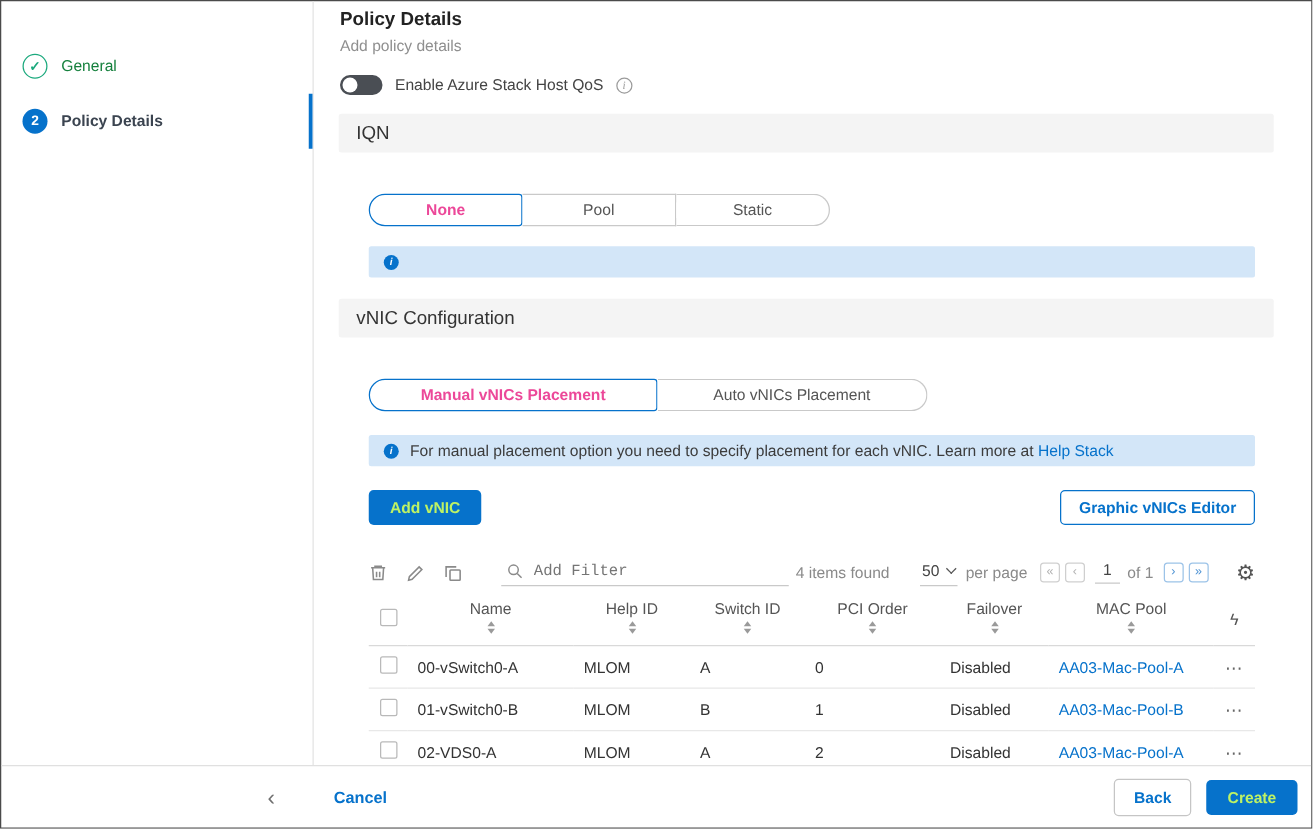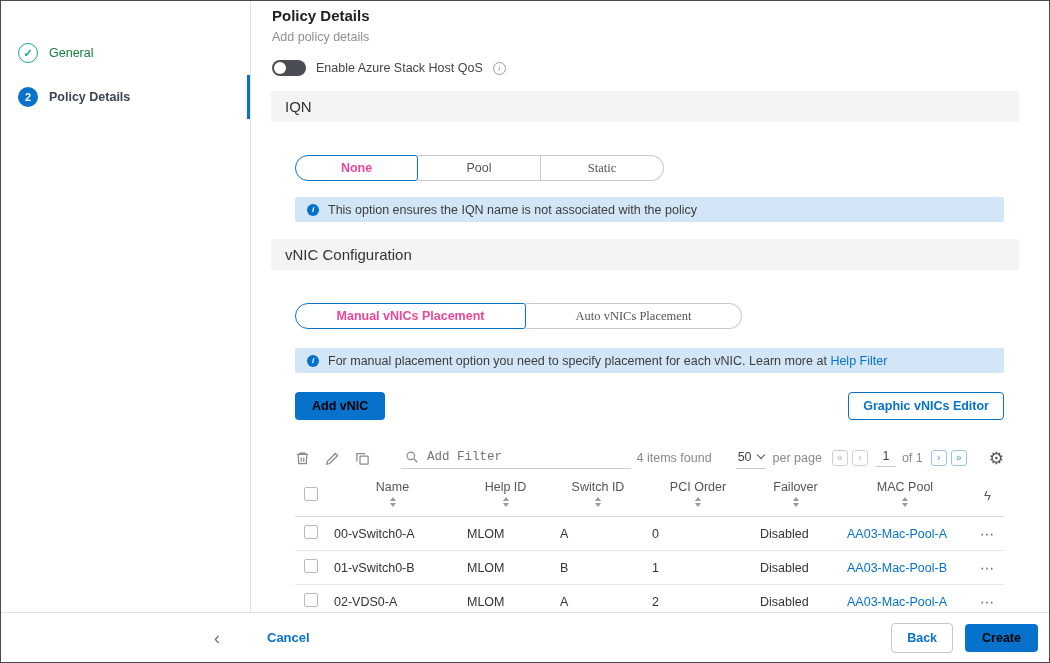--- a/index.html
+++ b/index.html
@@ -30,36 +30,36 @@
   .info-outline { width: 13px; height: 13px; border-radius: 50%; border: 1px solid #9b9b9b; color: #9b9b9b;
                   font-size: 9px; display: flex; align-items: center; justify-content: center; font-style: italic; font-family: "Liberation Serif", serif; }
 
   .section-bar { background: #f4f4f4; padding: 7px 14px; font-size: 15px; color: #333; line-height: 17px; border-radius: 2px; }
   .section-bar.second { margin-top: 17px; }
 
   .tabgroup { display: flex; margin: 33px 0 0 24px; }
   .tab { height: 26px; display: flex; align-items: center; justify-content: center; font-size: 12.5px; color: #555;
          background: #fff; border: 1px solid #c9c9c9; border-left: none; cursor: pointer; }
   .tab:first-child { border-left: 1px solid #c9c9c9; border-radius: 14px 0 0 14px; }
-  .tab:last-child { border-radius: 0 14px 14px 0; font-family: Liberation Serif, serif; }
+  .tab:last-child { border-radius: 0 14px 14px 0; }
   .tab.selected { border: 1.5px solid #0672cb; color: #ec4899; font-weight: 700; }
   .tab.selected:first-child { border-radius: 14px 3px 3px 14px; }
   .tab-sm { width: 123px; }
   .tab-l1 { width: 231px; }
   .tab-l2 { width: 216px; }
 
   .banner { margin: 16px 15px 0 24px; height: 25px; display: flex; align-items: center; gap: 9px;
             background: #d3e6f8; padding: 0 12px; font-size: 12.5px; color: #3c3c3c; border-radius: 2px; }
   .banner.second { margin-top: 19px; }
   .info-dot { width: 12px; height: 12px; border-radius: 50%; background: #0672cb; color: #fff; font-size: 8px;
               display: flex; align-items: center; justify-content: center; font-weight: 700; flex: none; font-style: italic; }
   .link { color: #0672cb; text-decoration: none; cursor: pointer; }
 
   .btn-row { display: flex; justify-content: space-between; align-items: center; margin: 19px 15px 0 24px; }
-  .btn-primary { background: #0672cb; color: #000000; font-weight: 700; font-size: 12.5px; padding: 7px 17px;
+  .btn-primary { background: #0672cb; color: #bef264; font-weight: 700; font-size: 12.5px; padding: 7px 17px;
                  border-radius: 4px; border: none; cursor: pointer; font-family: inherit; text-align: center; }
   .btn-outline-blue { background: #fff; color: #0672cb; font-weight: 700; font-size: 12.5px; padding: 6px 14px;
                       border-radius: 4px; border: 1px solid #0672cb; cursor: pointer; font-family: inherit; }
 
   
   .toolbar { margin: 27px 15px 0 24px; display: flex; align-items: center; font-size: 12.5px; color: #555; height: 22px; }
   .tool-icon { display: inline-flex; align-items: center; cursor: pointer; margin-right: 15px; }
   .filter { display: flex; align-items: center; gap: 8px; border-bottom: 1px solid #c9c9c9; width: 230px; padding: 2px 2px 4px 4px; margin-left: 16px; }
   .filter input { border: none; outline: none; font-size: 12.5px; color: #444; width: 170px; font-family: Liberation Mono, monospace; background: transparent; }
   .toolbar-right { margin-left: auto; display: flex; align-items: center; }
@@ -133,33 +133,32 @@
       <div class="section-bar">IQN</div>
 
       <div class="tabgroup">
         <div class="tab tab-sm selected">None</div>
         <div class="tab tab-sm">Pool</div>
         <div class="tab tab-sm">Static</div>
       </div>
 
       <div class="banner">
         <span class="info-dot">i</span>
-        <span>This option ensures the IQN name is not associated with the policy</span>
       </div>
 
       <div class="section-bar second">vNIC Configuration</div>
 
       <div class="tabgroup">
         <div class="tab tab-l1 selected">Manual vNICs Placement</div>
         <div class="tab tab-l2">Auto vNICs Placement</div>
       </div>
 
       <div class="banner second">
         <span class="info-dot">i</span>
-        <span><span>For manual placement option you need to specify placement for each vNIC. Learn more at</span>&nbsp;<a class="link">Help Filter</a></span>
+        <span><span>For manual placement option you need to specify placement for each vNIC. Learn more at</span>&nbsp;<a class="link">Help Stack</a></span>
       </div>
 
       <div class="btn-row">
         <button class="btn-primary">Add vNIC</button>
         <button class="btn-outline-blue">Graphic vNICs Editor</button>
       </div>
 
       <div class="toolbar">
         <span class="tool-icon">
           <svg class="ic" width="15" height="16" viewBox="0 0 24 24" fill="none" stroke="#8a8a8a" stroke-width="2">

